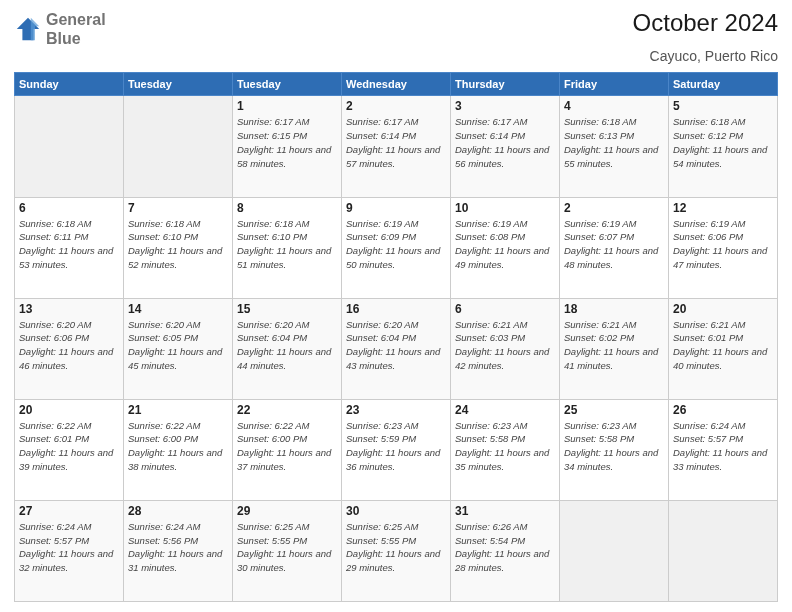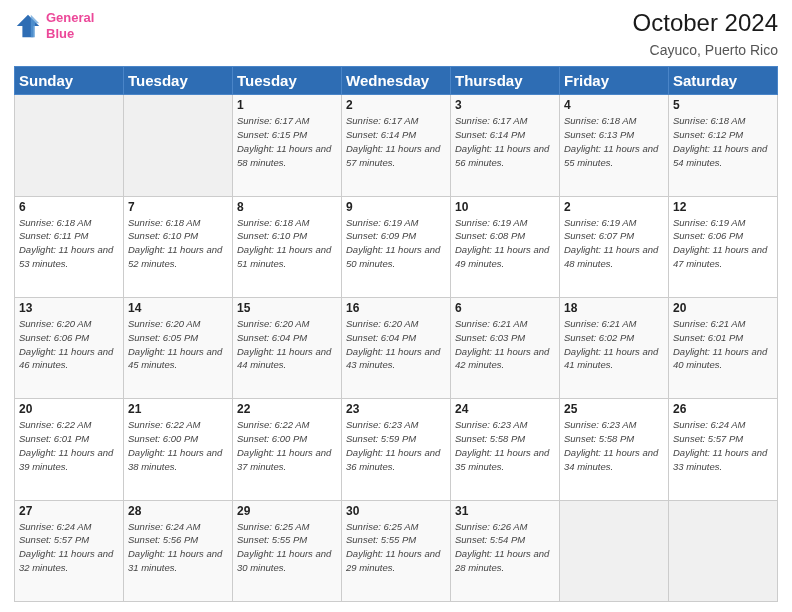--- a/index.html
+++ b/index.html
@@ -22,23 +22,23 @@
       justify-content: space-between;
       align-items: flex-start;
       margin-bottom: 8px;
     }
     .logo {
       display: flex;
       align-items: center;
       gap: 4px;
     }
     .logo-text {
-      font-size: 13px;
+      font-size: 16px;
       font-weight: bold;
-      color: #ec4899;
+      color: #737373;
       line-height: 1.2;
     }
     .logo-text span {
       display: block;
     }
     .logo-icon {
       width: 28px;
       height: 28px;
     }
     .title-area {
@@ -46,33 +46,33 @@
     }
     .month-title {
       font-size: 24px;
       font-weight: 300;
       color: #1a1a1a;
       line-height: 1.1;
     }
     .location {
       font-size: 14px;
       color: #555;
-      margin-top: 6px;
+      margin-top: 12px;
     }
     .calendar {
       flex: 1;
       border: 1px solid #ccc;
       border-collapse: collapse;
       width: 100%;
       table-layout: fixed;
     }
     .calendar thead tr th {
       background-color: #2e6db4;
       color: #fff;
-      font-size: 15px;
+      font-size: 11px;
       font-weight: bold;
       padding: 5px 4px;
       text-align: left;
       border: 1px solid #4a85c8;
     }
     .calendar tbody tr {
       height: 88px;
     }
     .calendar tbody tr td {
       border: 1px solid #ccc;

